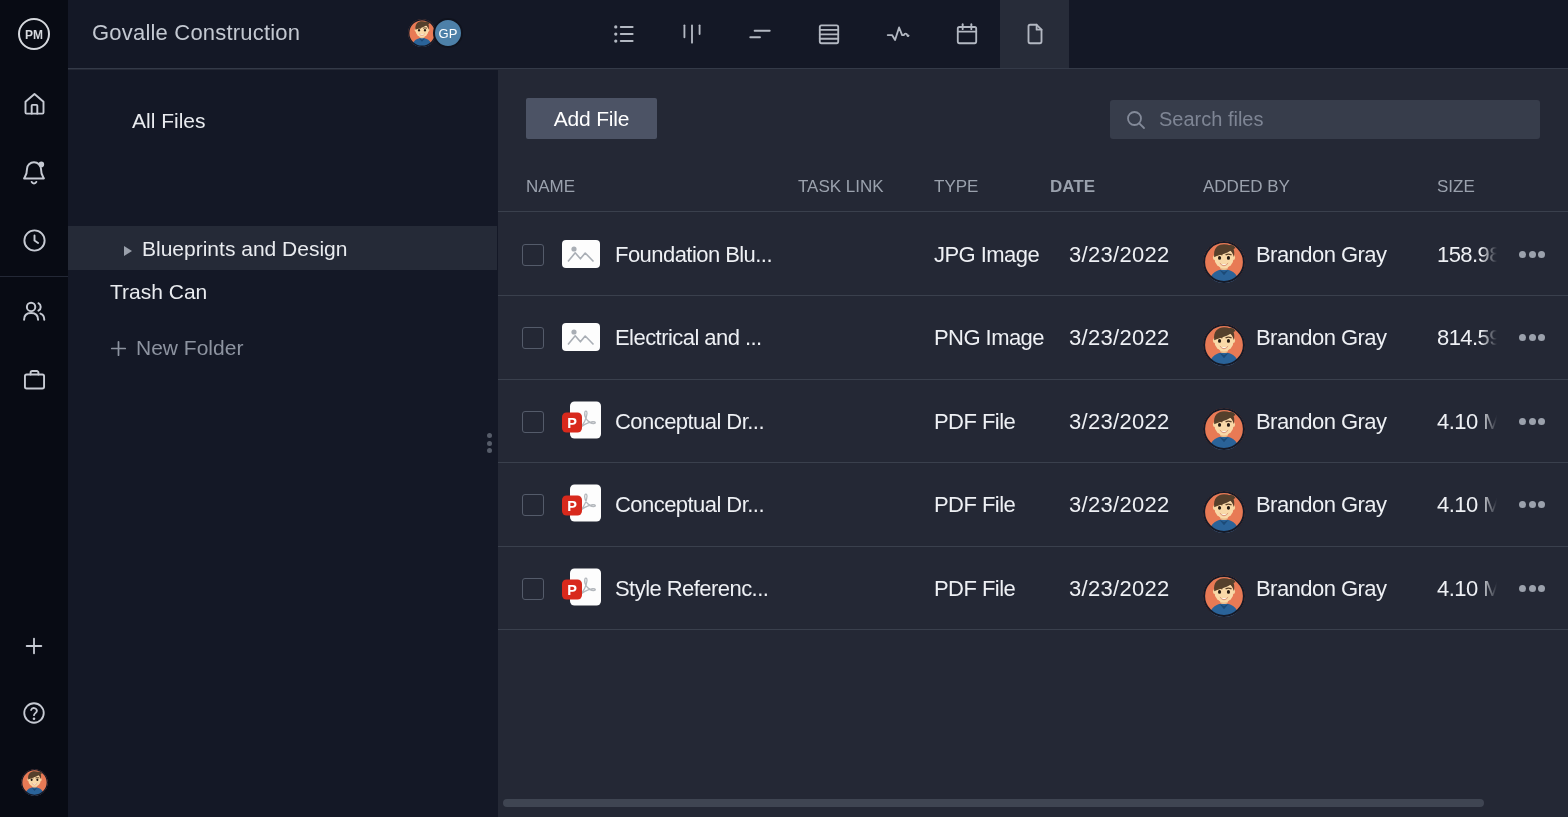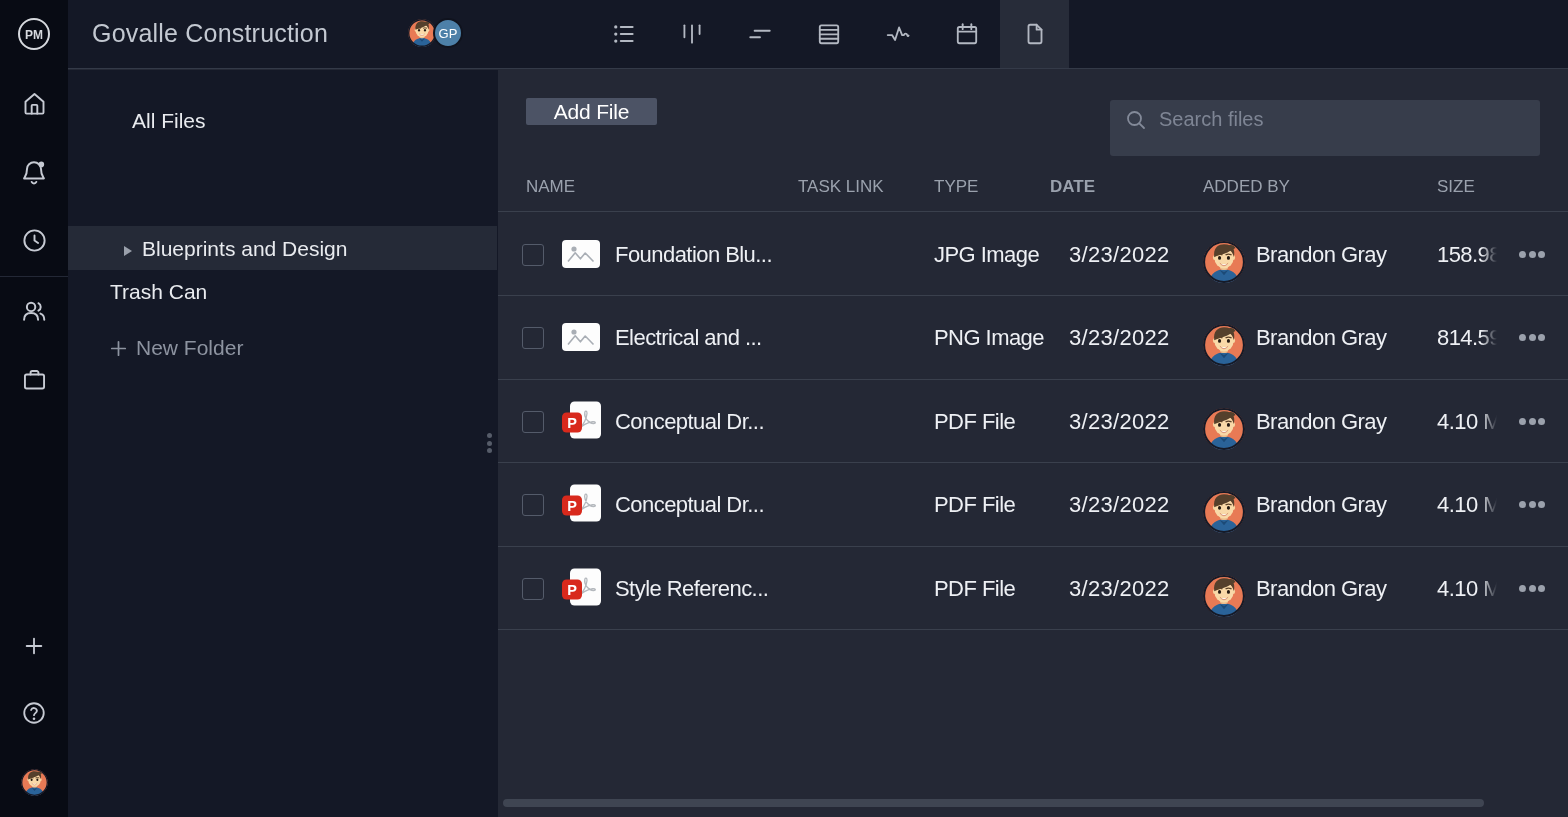--- a/index.html
+++ b/index.html
@@ -1,32 +1,32 @@
 <!DOCTYPE html>
 <html><head>
 <meta charset="utf-8">
 <style>
   * { margin:0; padding:0; box-sizing:border-box; }
   html,body { width:1568px; height:817px; overflow:hidden; }
   body { position:relative; background:#242835; font-family:"Liberation Sans",sans-serif; }
   .abs { position:absolute; }
   #topbar { left:68px; top:0; width:1500px; height:69px; background:#141826; border-bottom:1px solid #343a48; }
-  #title { left:92px; top:0; height:68px; line-height:66px; font-size:25px; letter-spacing:0.2px; color:#c3c8d1; }
+  #title { left:92px; top:0; height:68px; line-height:66px; font-size:22px; letter-spacing:0.2px; color:#c3c8d1; }
   .tab { top:0; width:69px; height:68px; display:flex; align-items:center; justify-content:center; }
   .tab.active { background:#272c39; }
   #rail { left:0; top:0; width:68px; height:817px; background:#080b14; }
   .railicon { left:0; width:68px; display:flex; justify-content:center; }
   #raildiv { left:0px; top:276px; width:68px; height:1px; background:#232836; }
   #panel { left:68px; top:70px; width:430px; height:747px; background:#141826; }
   .titem { position:absolute; left:0; width:430px; height:43px; line-height:43px; color:#e9ebef; font-size:21px; white-space:nowrap; }
   .titem .tri { display:inline-block; width:0; height:0; border-left:8px solid #9aa0ab; border-top:5.5px solid transparent; border-bottom:5.5px solid transparent; margin-right:10px; }
   #selrow { position:absolute; left:0; top:156px; width:429px; height:44px; background:#252a37; }
   #main { left:498px; top:70px; width:1070px; height:747px; background:#242835; }
-  #addfile { position:absolute; left:28px; top:28px; width:131px; height:27px; background:#4c5365; border-radius:2px; color:#fff; font-size:21px; letter-spacing:-0.2px; display:flex; align-items:center; justify-content:center; }
-  #search { position:absolute; left:612px; top:30px; width:430px; height:56px; background:#373d4b; border-radius:3px; }
+  #addfile { position:absolute; left:28px; top:28px; width:131px; height:41px; background:#4c5365; border-radius:2px; color:#fff; font-size:21px; letter-spacing:-0.2px; display:flex; align-items:center; justify-content:center; }
+  #search { position:absolute; left:612px; top:30px; width:430px; height:39px; background:#373d4b; border-radius:3px; }
   #search span { position:absolute; left:49px; top:0; line-height:39px; font-size:20px; color:#7e8594; }
   .hcell { position:absolute; top:0; height:48px; line-height:48px; font-size:17px; color:#9aa1ad; }
   #thead { position:absolute; left:0; top:93px; width:1070px; height:48.5px; border-bottom:1px solid #3a404d; }
   .row { position:absolute; left:0; width:1070px; height:83.5px; border-bottom:1px solid #3a404d; }
   .cell { position:absolute; top:0; height:83px; line-height:83px; font-size:22px; letter-spacing:-0.55px; color:#eef0f4; white-space:nowrap; }
   .cb { position:absolute; left:24px; top:31px; width:22px; height:22px; border:1.5px solid #545b6a; border-radius:3px; }
   .ficon { position:absolute; left:64px; }
   .sizecell { overflow:hidden; width:60px; -webkit-mask-image:linear-gradient(to right,#000 calc(100% - 16px),transparent); mask-image:linear-gradient(to right,#000 calc(100% - 16px),transparent); }
   .dots { position:absolute; left:1021px; top:0; height:83px; display:flex; align-items:center; gap:2.5px; }
   .dots i { width:7px; height:7px; border-radius:50%; background:#9ba1ac; }

